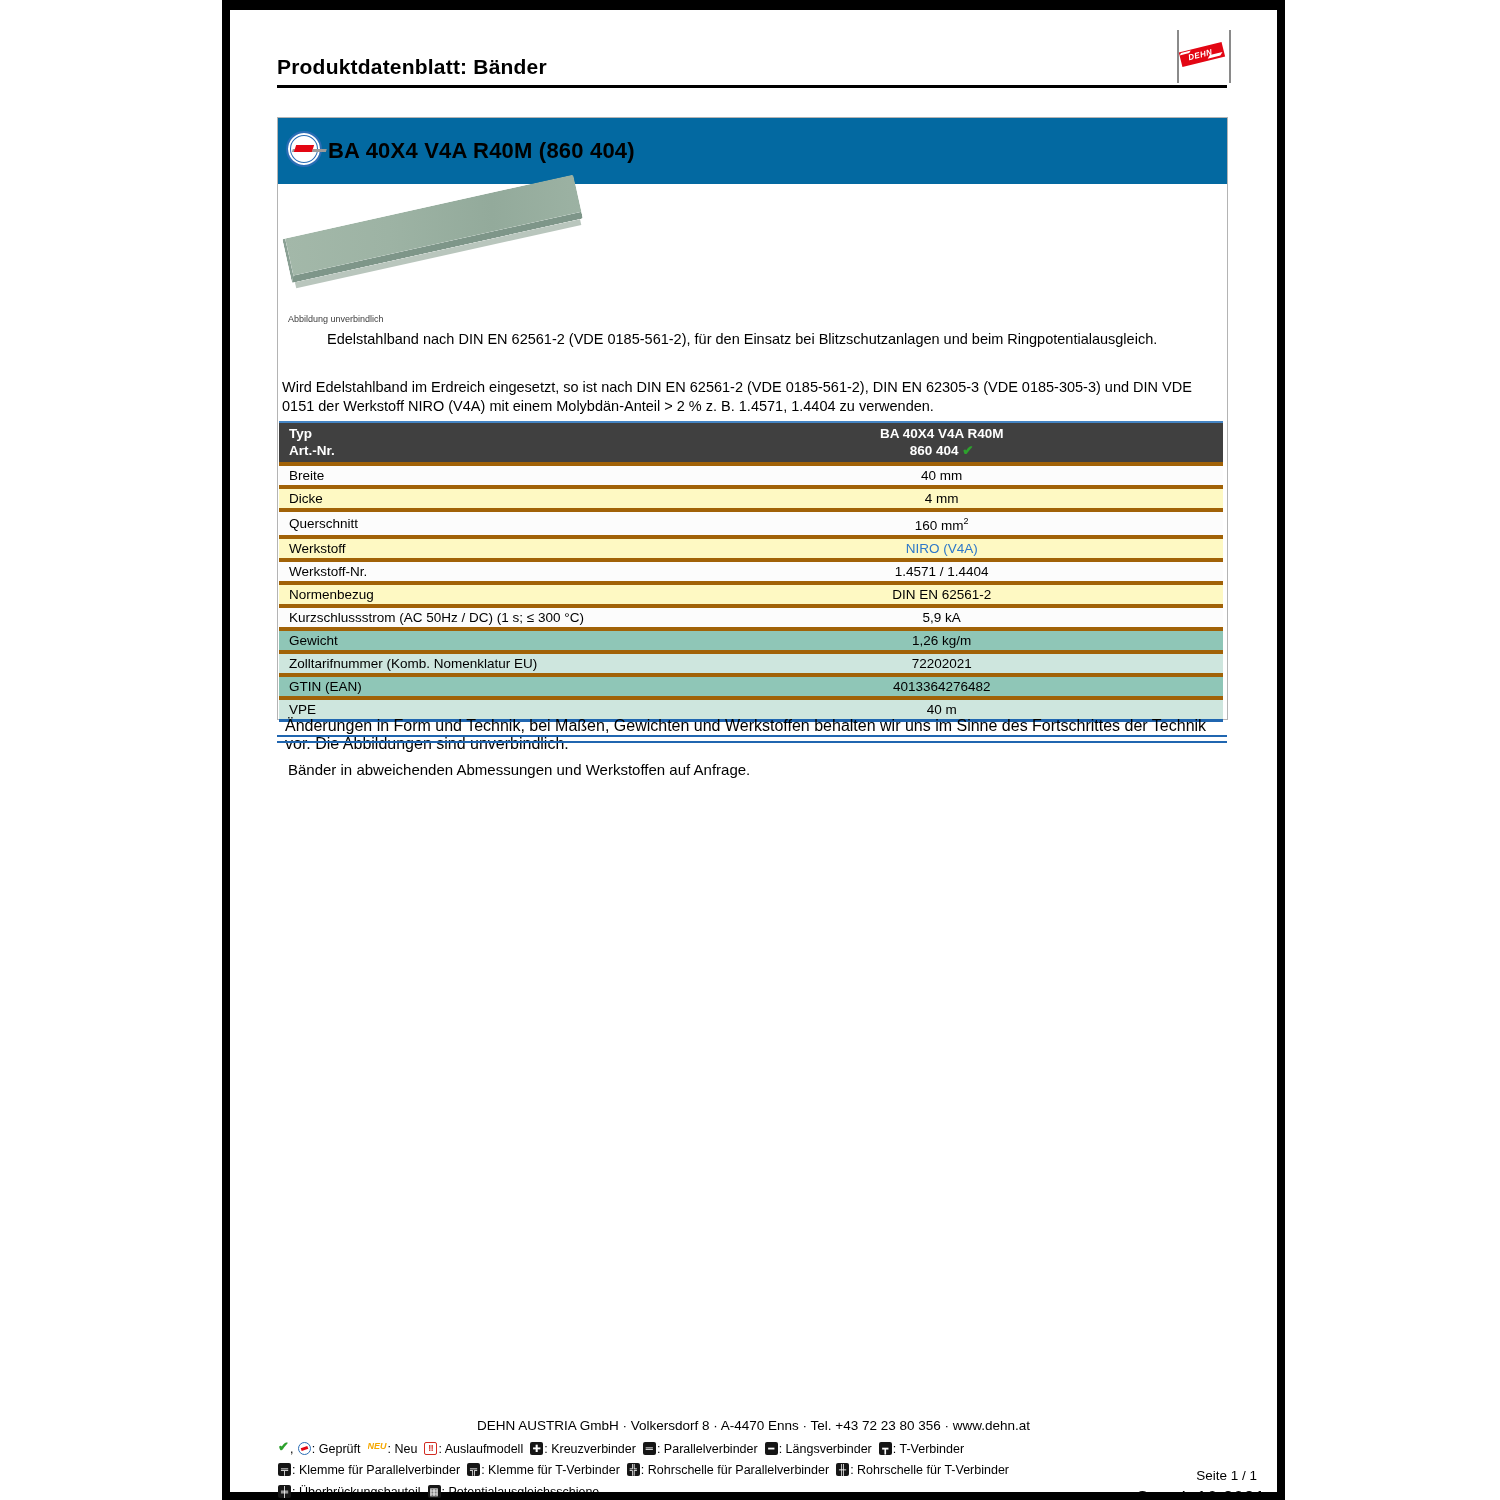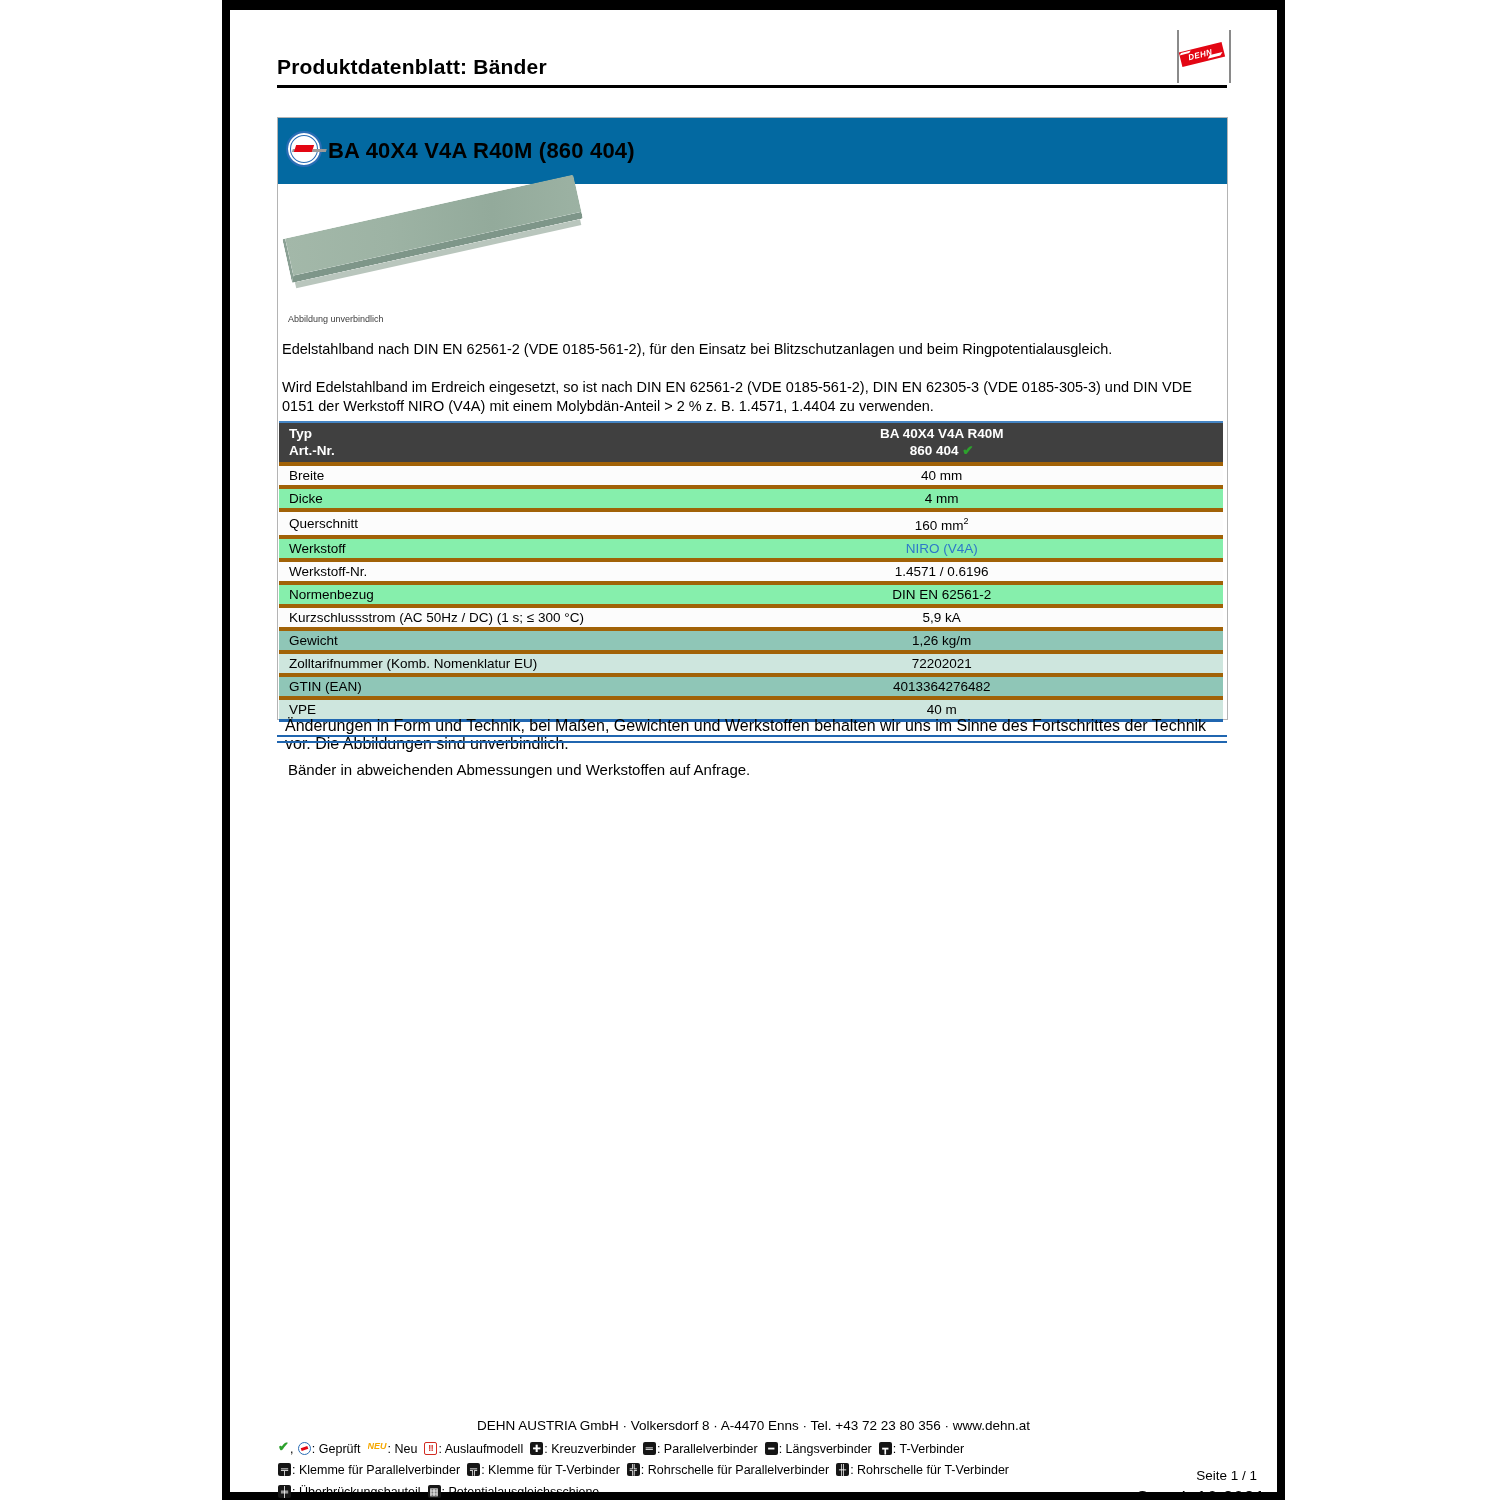--- a/index.html
+++ b/index.html
@@ -24,34 +24,34 @@
   .seal i{position:absolute;left:7px;top:12px;width:18px;height:7px;background:#e30613;transform:skewX(-18deg);
           box-shadow:-4px 2px 0 -2px #9a9a9a,16px 2px 0 -2px #9a9a9a;}
   .p-title{position:absolute;left:50px;top:0;height:66px;line-height:66px;font-size:22px;font-weight:bold;letter-spacing:.2px;}
   .p-image{position:absolute;left:8px;top:78px;width:320px;height:118px;}
   .band{position:absolute;left:6px;top:42px;width:295px;height:38px;transform:rotate(-12.5deg);transform-origin:left bottom;
         background:linear-gradient(100deg,#a3b8a9 0%,#9db3a4 35%,#93aa9b 70%,#9cb2a3 100%);
         border-bottom:7px solid #7e9689;border-left:3px solid #8aa094;border-radius:2px;
         box-shadow:0 9px 0 -3px #b9c6bd;}
   .p-caption{position:absolute;left:10px;top:196px;font-size:9px;color:#3c3c3c;}
   .desc{position:absolute;left:4px;width:940px;margin:0;font-size:14.5px;line-height:19px;}
-  .d1{top:222px;}
+  .d1{top:212px;margin-left:45px;}
   .d2{top:260px;}
   
   .spec{position:absolute;left:1px;top:303px;width:944px;border-collapse:collapse;table-layout:fixed;
         border-bottom:3px solid #2066b0;}
   .spec th,.spec td{padding:1px 10px;font-size:13.5px;line-height:17px;}
   .spec thead tr{background:#404040;color:#fff;}
   .spec thead th{font-weight:bold;border-top:2px solid #4585c4;padding-top:2px;padding-bottom:3px;}
   .c-label{width:40%;text-align:left;}
   .c-value{width:60%;text-align:center;}
   .spec td{height:17px;border-top:4px solid #a16207;}
   .spec td.val{text-align:center;}
   tr.r-white{background:#fcfcfc;}
-  tr.r-gray{background:#86efac;margin-left:46px;}
+  tr.r-gray{background:#fef9c3;margin-left:46px;}
   tr.r-gdark{background:#8fc6b7;}
   tr.r-glight{background:#cee6de;}
   .chk{color:#2da12d;font-weight:bold;}
   .lnk{color:#2e78c9;}
   sup{font-size:9px;}
   
   .disclaimer{position:absolute;left:47px;top:707px;width:950px;font-size:16px;margin-left:8px;}
   .double-rule{position:absolute;left:47px;top:725px;width:950px;height:4px;
                border-top:2px solid #2066b0;border-bottom:2px solid #2066b0;}
   .request{position:absolute;left:58px;top:751px;font-size:15px;}
@@ -126,21 +126,21 @@
           <tr class="r-white">
             <td>Querschnitt</td>
             <td class="val"><span>160 mm</span><sup>2</sup></td>
           </tr>
           <tr class="r-gray">
             <td>Werkstoff</td>
             <td class="val"><span class="lnk">NIRO (V4A)</span></td>
           </tr>
           <tr class="r-white">
             <td>Werkstoff-Nr.</td>
-            <td class="val"><span>1.4571 / 0.6196</span></td>
+            <td class="val"><span>1.4571 / 1.4404</span></td>
           </tr>
           <tr class="r-gray">
             <td>Normenbezug</td>
             <td class="val"><span>DIN EN 62561-2</span></td>
           </tr>
           <tr class="r-white">
             <td>Kurzschlussstrom (AC 50Hz / DC) (1 s; ≤ 300 °C)</td>
             <td class="val"><span>5,9 kA</span></td>
           </tr>
           <tr class="r-gdark">

